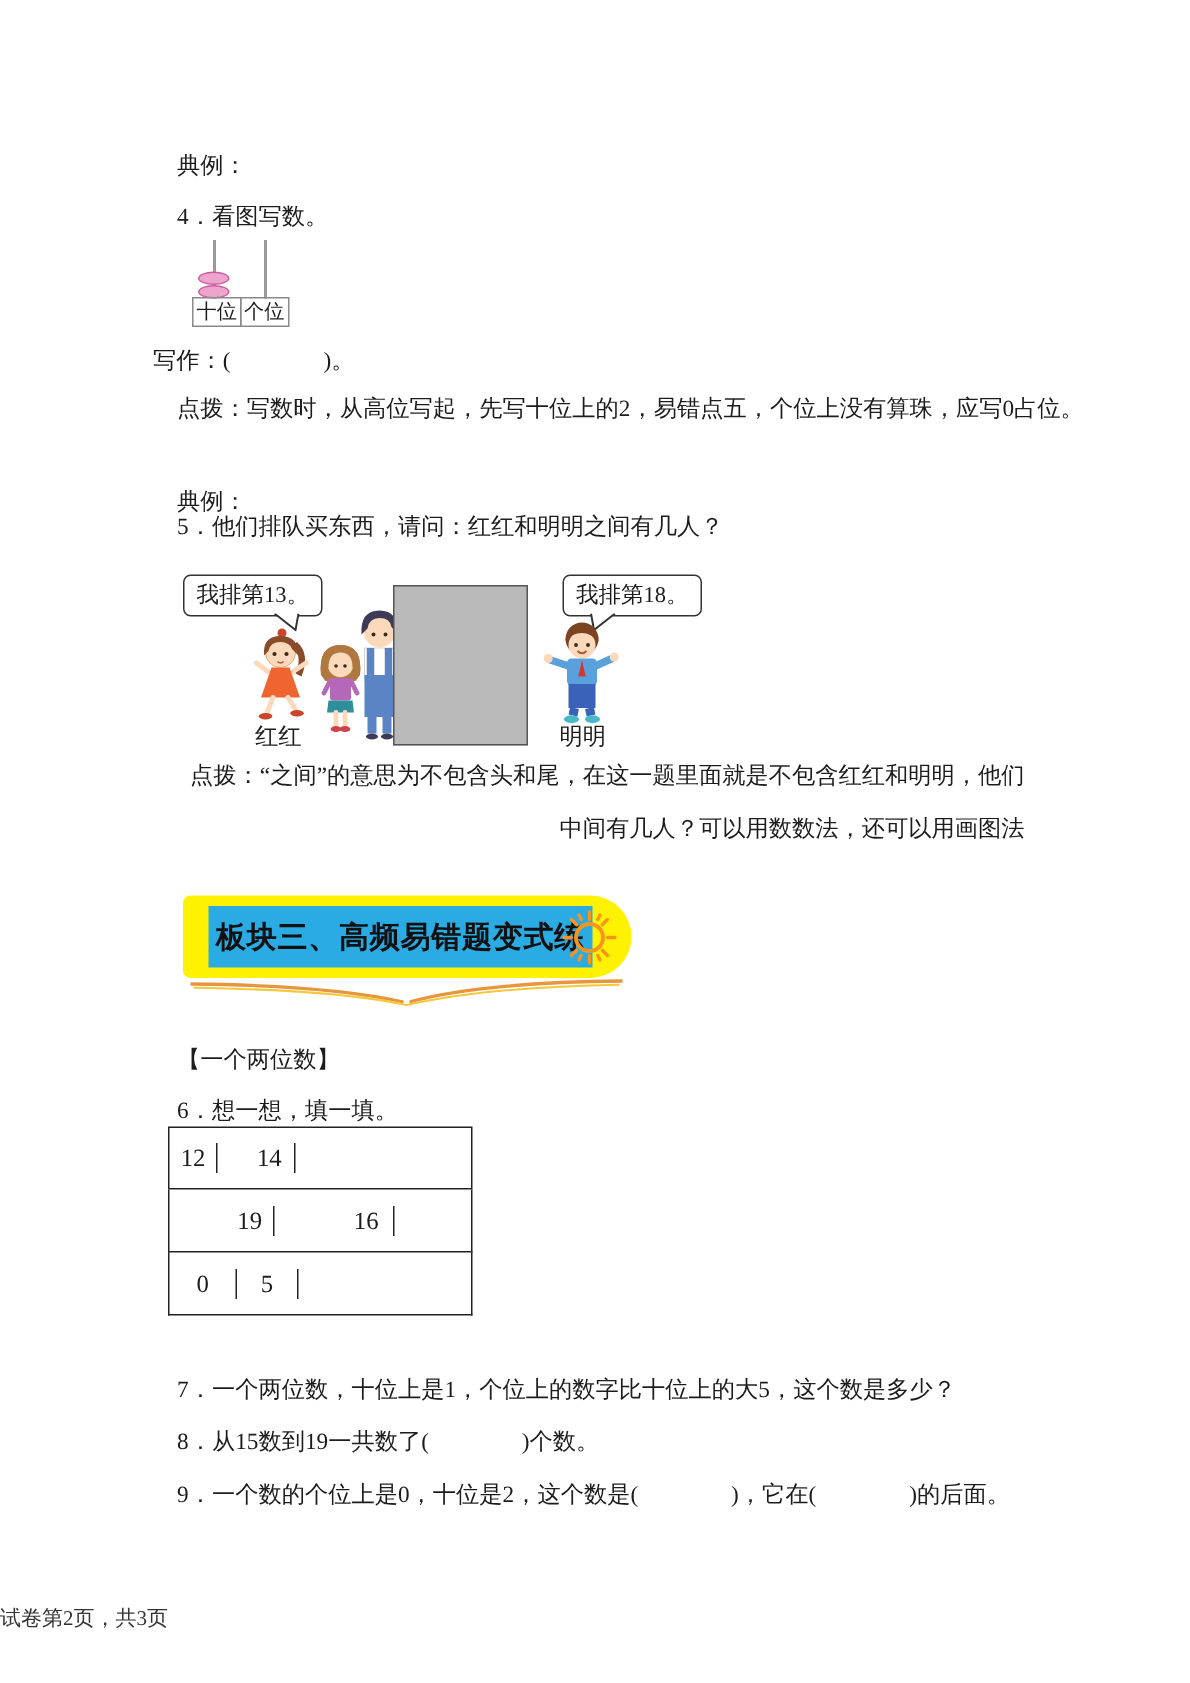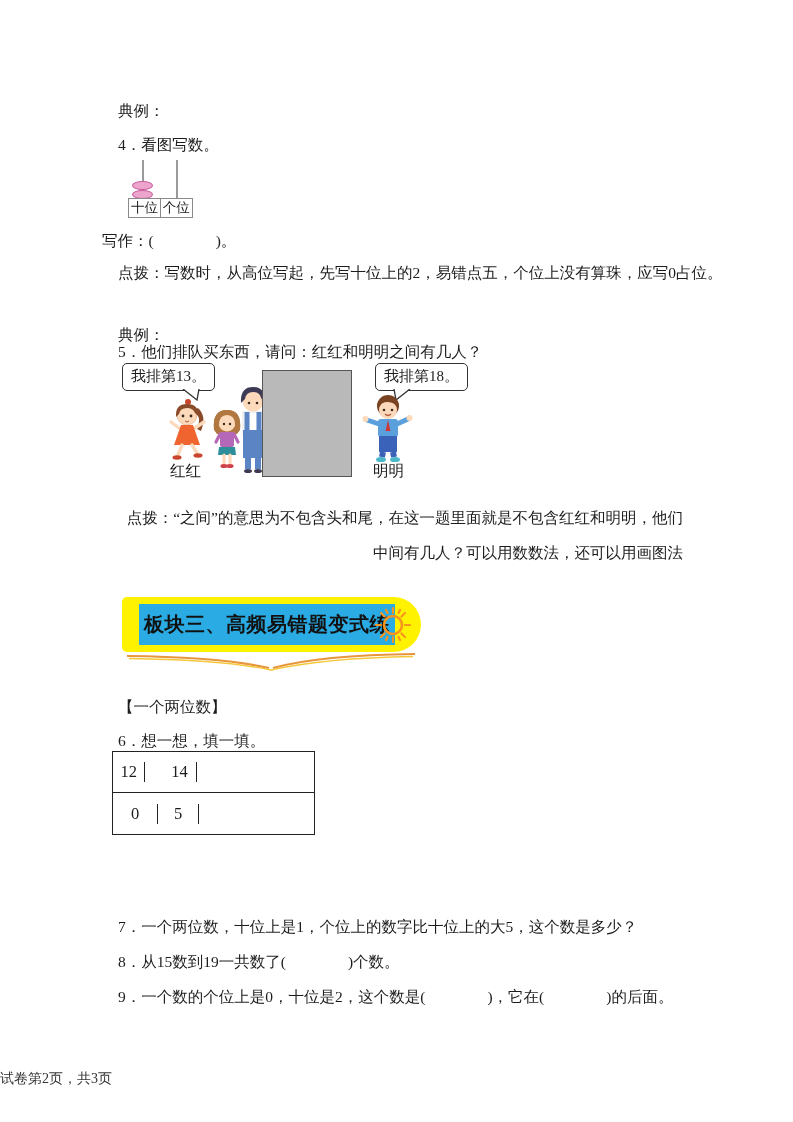--- a/index.html
+++ b/index.html
@@ -17,21 +17,21 @@
   .rod { position:absolute; top:0; width:1.5px; height:39px; background:#9a9a9a; }
   .bead { position:absolute; width:21px; height:9px; border-radius:50%;
           background:#eda4cd; border:1px solid #c95f9f; box-sizing:border-box; }
   .pv-row { position:absolute; left:0; top:38px; display:flex; }
   .pv-box { width:33px; height:20px; border:1.3px solid #8a8a8a; box-sizing:border-box;
             display:flex; align-items:center; justify-content:center; font-size:13.5px;
             margin-left:-1.3px; }
   .pv-box:first-child { margin-left:0; }
 
   
-  .queue { position:absolute; left:115px; top:360px; width:370px; height:125px; }
+  .queue { position:absolute; left:115px; top:380px; width:370px; height:125px; }
   .bubble { position:absolute; border:1.3px solid #333; border-radius:5px;
             background:#fff; font-size:15px; padding:3px 8px 4px 8px; white-space:nowrap; }
   .tail { position:absolute; }
   .crowd-box { position:absolute; left:147px; top:10px; width:90px; height:107px;
                background:#b9b9b9; border:1.5px solid #555; box-sizing:border-box; z-index:3; }
   .kid { position:absolute; }
   .kid-name { position:absolute; font-size:15.5px; z-index:4; }
 
   
   .banner { position:absolute; left:122px; top:597px; width:299px; height:55px;
@@ -203,20 +203,29 @@
         <div class="tcell" style="width: 16.1%;">12</div>
         <div class="tcell" style="width: 8.7%;"></div>
         <div class="tcell" style="width: 17.1%;">14</div>
         <div class="tcell" style="width: 9.5%;"></div>
         <div class="tcell" style="width: 11.8%;"></div>
         <div class="tcell" style="width: 19.7%;"></div>
         <div class="tcell" style="width: 8.2%;"></div>
         <div class="tcell" style="width: 8.9%;"></div>
       </div>
       <div class="trow">
+        <div class="tcell" style="width: 18.9%;"></div>
+        <div class="tcell" style="width: 15.9%;">19</div>
+        <div class="tcell" style="width: 8.7%;"></div>
+        <div class="tcell" style="width: 12.8%;"></div>
+        <div class="tcell" style="width: 18.4%;">16</div>
+        <div class="tcell" style="width: 14%;"></div>
+        <div class="tcell" style="width: 11.3%;"></div>
+      </div>
+      <div class="trow">
         <div class="tcell" style="width: 22.5%;">0</div>
         <div class="tcell" style="width: 20.2%;">5</div>
         <div class="tcell" style="width: 18.1%;"></div>
         <div class="tcell" style="width: 24.6%;"></div>
         <div class="tcell" style="width: 14.6%;"></div>
       </div>
     </div>
 
   <div class="t" style="left:118px; top:916px;">7．一个两位数，十位上是1，个位上的数字比十位上的大5，这个数是多少？</div>
   <div class="t" style="left:118px; top:951px;">8．从15数到19一共数了(　　　　)个数。</div>

